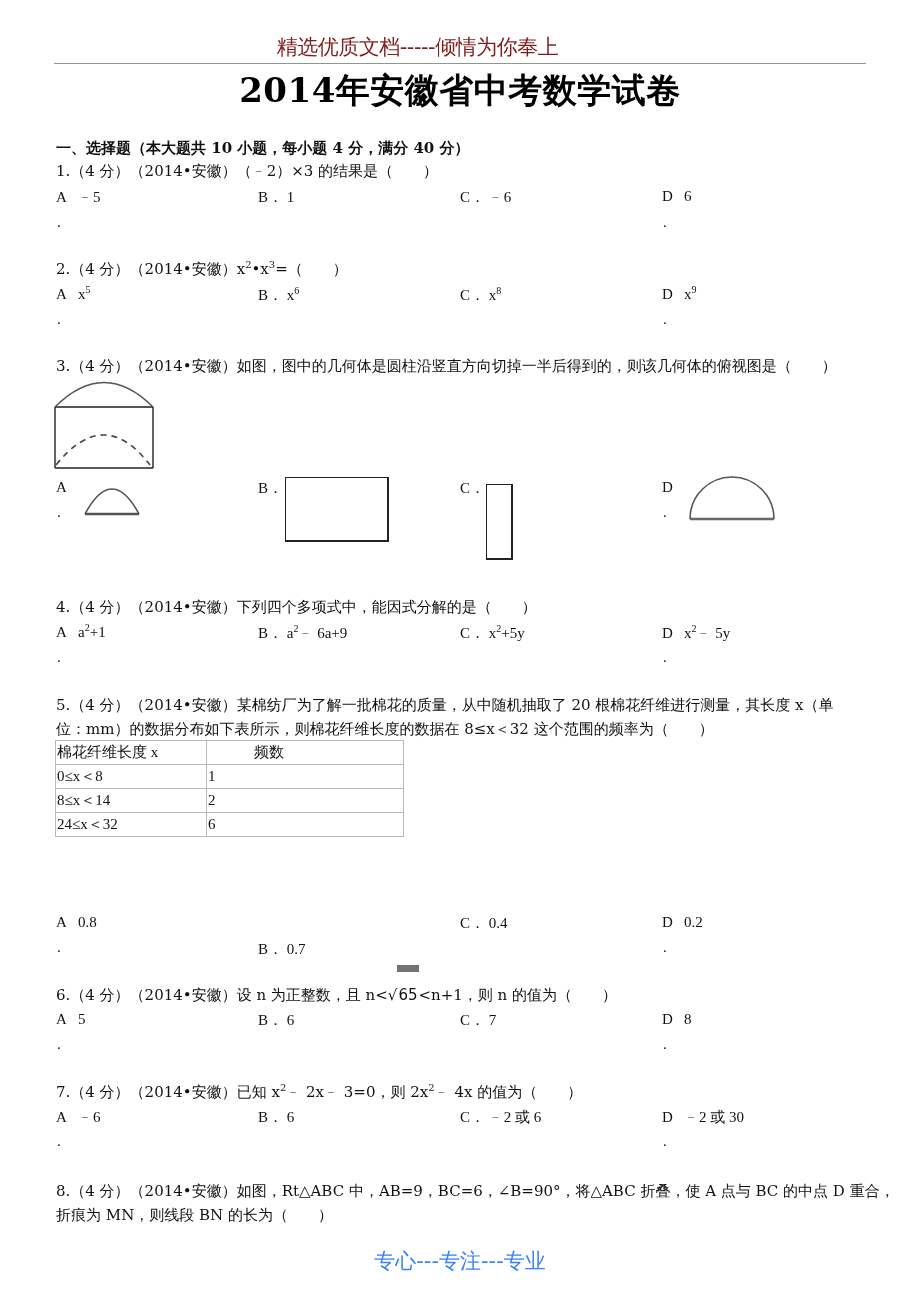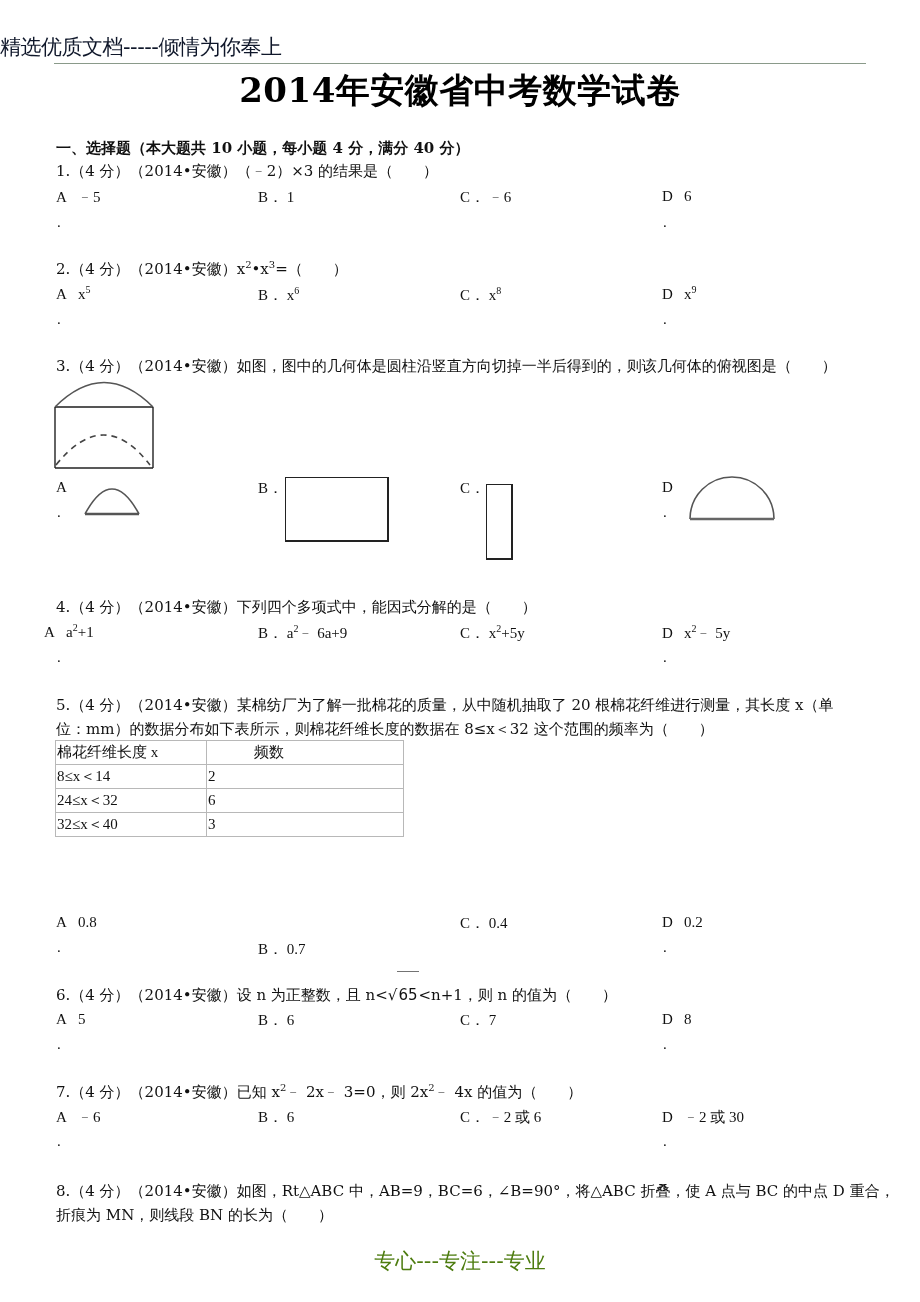--- a/index.html
+++ b/index.html
@@ -1,38 +1,38 @@
 <!DOCTYPE html>
 <html><head>
 <meta charset="utf-8">
 <style>
   html, body { margin: 0; padding: 0; background: #ffffff; }
   body { width: 920px; height: 1302px; position: relative; overflow: hidden;
          font-family: "Liberation Serif", "DejaVu Serif", serif; color: #111; }
   .abs { position: absolute; white-space: nowrap; }
-  .header-text { left: 0; width: 835px; top: 33px; text-align: left; font-size: 21px; color: #0f172a;
+  .header-text { left: 0; width: 835px; top: 33px; text-align: center; font-size: 21px; color: #7f1d1d;
                  font-family: "DejaVu Sans", sans-serif; letter-spacing: -0.5px; }
   .header-rule { left: 54px; width: 812px; top: 63px; height: 0; border-top: 1px solid #8a9a8a; }
   .title { left: 0; width: 920px; top: 68px; text-align: center; font-size: 34px; font-weight: bold; color: #000;
            font-family: "DejaVu Serif", serif; letter-spacing: 0.5px; }
   .section { left: 56px; top: 139px; font-size: 15px; font-weight: bold; font-family: "DejaVu Serif", serif; }
   .q { left: 56px; font-size: 15px; font-family: "DejaVu Serif", serif; }
   .opt { font-size: 15px; font-family: "Liberation Serif", serif; }
   .dot { font-size: 15px; }
   sup { font-size: 10px; vertical-align: 6px; line-height: 0; }
-  .footer-text { left: 0; width: 920px; top: 1247px; text-align: center; font-size: 21px; color: #4d7c0f;
+  .footer-text { left: 0; width: 920px; top: 1247px; text-align: center; font-size: 21px; color: #3b82f6;
                  font-family: "DejaVu Sans", sans-serif; }
   table.freq { position: absolute; left: 55px; top: 740px; border-collapse: collapse; font-size: 15px;
                font-family: "Liberation Serif", serif; }
   table.freq td { border: 1px solid #b8b8b8; height: 23px; padding: 0 1px; vertical-align: middle; }
   table.freq td.c1 { width: 148px; }
   table.freq td.c2 { width: 148px; padding-left: 47px; }
   svg.fig { position: absolute; overflow: visible; }
   .sqrt { display: inline-block; position: relative; font-family: "DejaVu Sans", sans-serif; }
-  .sqrt .rad { border-top: 1px solid #737373; padding: 14px 1px; }
+  .sqrt .rad { border-top: 7px solid #737373; padding: 14px 1px; }
 </style>
 </head>
 <body>
 
 <div class="abs header-text">精选优质文档-----倾情为你奉上</div>
 <div class="abs header-rule"></div>
 <div class="abs title">2014年安徽省中考数学试卷</div>
 
 <div class="abs section">一、选择题（本大题共 10 小题，每小题 4 分，满分 40 分）</div>
 
@@ -82,49 +82,49 @@
 <svg class="fig" style="left:689px;top:476px" width="86" height="45" viewBox="0 0 86 45">
   <path d="M1,43 A42,42 0 0 1 85,43" fill="none" stroke="#555" stroke-width="1.6"></path>
   <line x1="1" y1="43" x2="85" y2="43" stroke="#666" stroke-width="2.6"></line>
 </svg>
 <div class="abs dot" style="left:57px;top:504px">.</div>
 <div class="abs dot" style="left:663px;top:504px">.</div>
 
 <div class="abs q" style="top:598px">
   <span>4.</span><span>（4 分）（2014•安徽）</span><span>下列四个多项式中，能因式分解的是（　　）</span>
 </div>
-<div class="abs opt" style="left:44px;top:624px"><span>A</span>&nbsp;&nbsp;&nbsp;<span>a</span><sup>2</sup><span>+1</span></div>
+<div class="abs opt" style="left:56px;top:624px"><span>A</span>&nbsp;&nbsp;&nbsp;<span>a</span><sup>2</sup><span>+1</span></div>
 <div class="abs opt" style="left:258px;top:624px"><span>B．</span>&nbsp;<span>a</span><sup>2</sup><span>﹣ 6a+9</span></div>
 <div class="abs opt" style="left:460px;top:624px"><span>C．</span>&nbsp;<span>x</span><sup>2</sup><span>+5y</span></div>
 <div class="abs opt" style="left:662px;top:624px"><span>D</span>&nbsp;&nbsp;&nbsp;<span>x</span><sup>2</sup><span>﹣ 5y</span></div>
 <div class="abs dot" style="left:57px;top:649px">.</div>
 <div class="abs dot" style="left:663px;top:649px">.</div>
 
 <div class="abs q" style="top:696px">
   <span>5.</span><span>（4 分）（2014•安徽）</span><span>某棉纺厂为了解一批棉花的质量，从中随机抽取了 20 根棉花纤维进行测量，其长度 x（单</span>
 </div>
 <div class="abs q" style="top:720px">位：mm）的数据分布如下表所示，则棉花纤维长度的数据在 8≤x＜32 这个范围的频率为（　　）</div>
 
 <table class="freq">
   <tbody>
       <tr>
     <td class="c1">棉花纤维长度 x</td>
     <td class="c2">频数</td>
   </tr>
   <tr>
+    <td>0≤x＜8</td>
+    <td>1</td>
+  </tr>
+  <tr>
     <td>8≤x＜14</td>
     <td>2</td>
   </tr>
   <tr>
     <td>24≤x＜32</td>
     <td>6</td>
-  </tr>
-  <tr>
-    <td>32≤x＜40</td>
-    <td>3</td>
   </tr>
 </tbody>
   </table>
 
 <div class="abs opt" style="left:56px;top:914px"><span>A</span>&nbsp;&nbsp;&nbsp;<span>0.8</span></div>
 <div class="abs opt" style="left:258px;top:940px"><span>B．</span>&nbsp;<span>0.7</span></div>
 <div class="abs opt" style="left:460px;top:914px"><span>C．</span>&nbsp;<span>0.4</span></div>
 <div class="abs opt" style="left:662px;top:914px"><span>D</span>&nbsp;&nbsp;&nbsp;<span>0.2</span></div>
 <div class="abs dot" style="left:57px;top:939px">.</div>
 <div class="abs dot" style="left:663px;top:939px">.</div>

